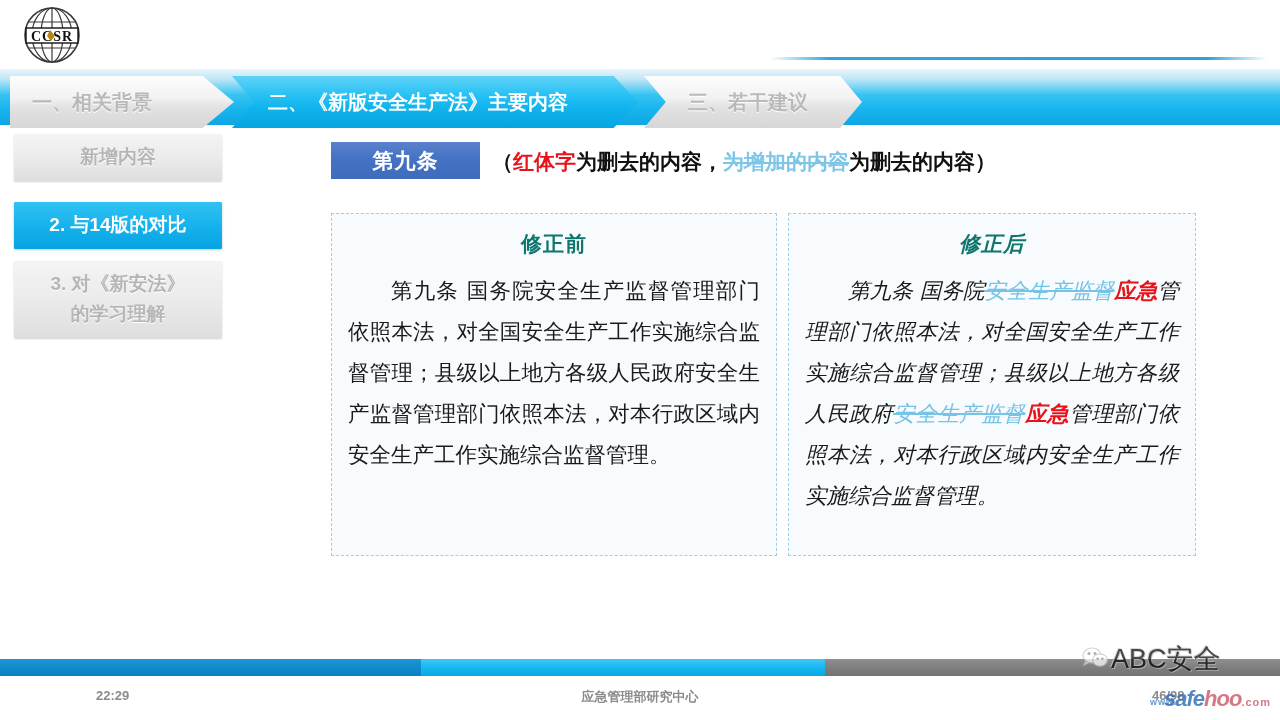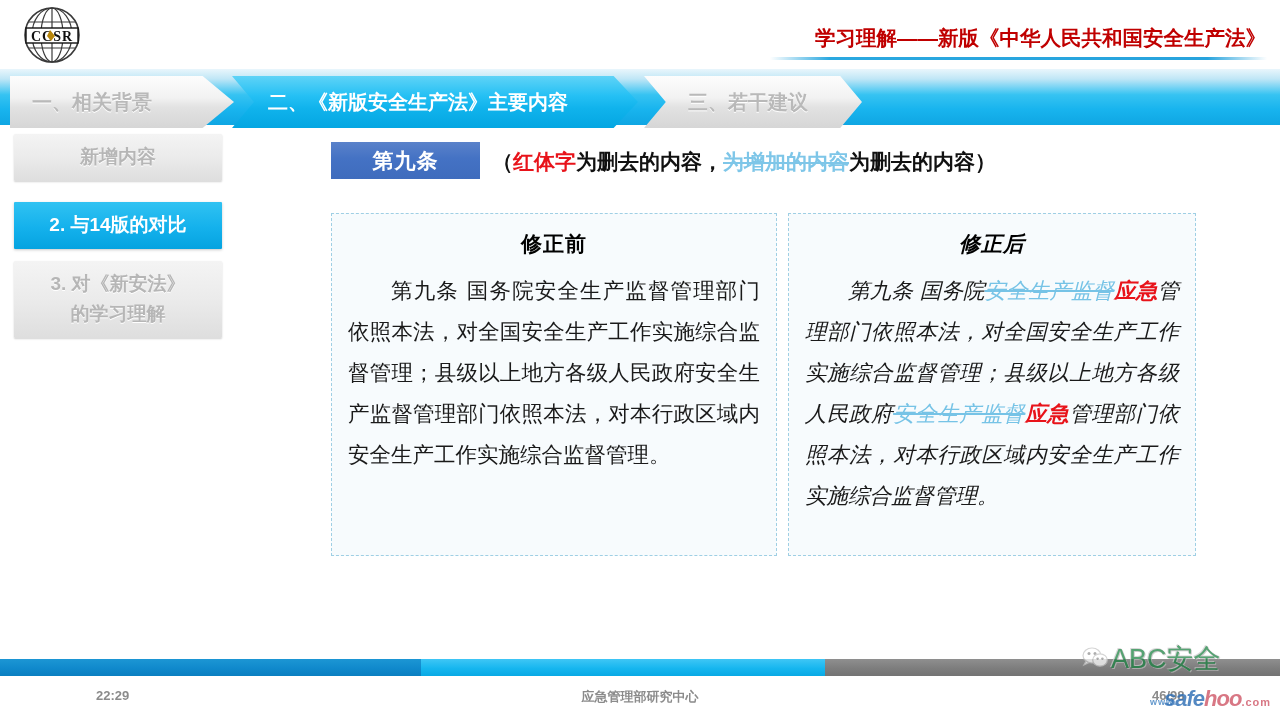--- a/index.html
+++ b/index.html
@@ -139,21 +139,21 @@
     border: 1px dashed #9fcfe4;
     padding: 16px 16px 0 16px;
   }
   #panel-left  { left: 331px; width: 446px; }
   #panel-right { left: 788px; width: 408px; font-style: italic; }
 
   .panel-head {
     text-align: center;
     font-size: 21px;
     font-weight: bold;
-    color: #000000;
+    color: #0f766e;
     margin-bottom: 12px;
     letter-spacing: 1px;
   }
   .panel-body {
     font-size: 21.5px;
     line-height: 41px;
     color: #1a1a1a;
     text-align: justify;
     text-indent: 2em;
     font-family: "DejaVu Sans", "Liberation Sans", sans-serif;
@@ -190,21 +190,21 @@
   #foot-page  { left: 1152px; }
 
   .wm-abc {
     position: absolute;
     left: 1082px; top: 641px;
     display: flex; align-items: center; gap: 3px;
     opacity: .72;
   }
   .wm-abc .wm-label {
     font-size: 27px;
-    color: #15803d;
+    color: #000000;
     font-weight: normal;
     letter-spacing: 0px;
     text-shadow: 0 0 1px #9a9a9a, 1px 1px 0 #bdbdbd, -1px -1px 0 #cfcfcf;
     white-space: nowrap;
   }
   .wm-safehoo {
     position: absolute;
     left: 1164px; top: 686px;
     font-size: 22px;
     font-weight: bold;
@@ -239,21 +239,20 @@
       <line x1="8" y1="29" x2="62" y2="29" stroke="#3a3a3a" stroke-width="1.2"></line>
       <path d="M12 16 H58" fill="none" stroke="#3a3a3a" stroke-width="1.2"></path>
       <path d="M12 42 H58" fill="none" stroke="#3a3a3a" stroke-width="1.2"></path>
       <line x1="35" y1="2" x2="35" y2="56" stroke="#3a3a3a" stroke-width="1.2"></line>
       <rect x="9" y="22" width="52" height="15" fill="#ffffff" stroke="#111111" stroke-width="1.4"></rect>
       <text x="35" y="34.5" text-anchor="middle" font-family="'Liberation Serif',serif" font-size="14" font-weight="bold" fill="#111111" letter-spacing="1">CCSR</text>
       <path d="M33 24 l5 6 l-4 5 l-4 -5 z" fill="#b8860b"></path>
     </svg>
   </div>
 
-  <div class="header-title">学习理解——新版《中华人民共和国安全生产法》</div>
   <div class="header-rule"></div>
 
   <div class="nav-strip"></div>
 
   <div class="chev chev-grey chev-a">
     <span class="lbl">一、相关背景</span>
   </div>
   <div class="chev chev-blue chev-b">
     <span class="lbl">二、《新版安全生产法》主要内容</span>
   </div>

